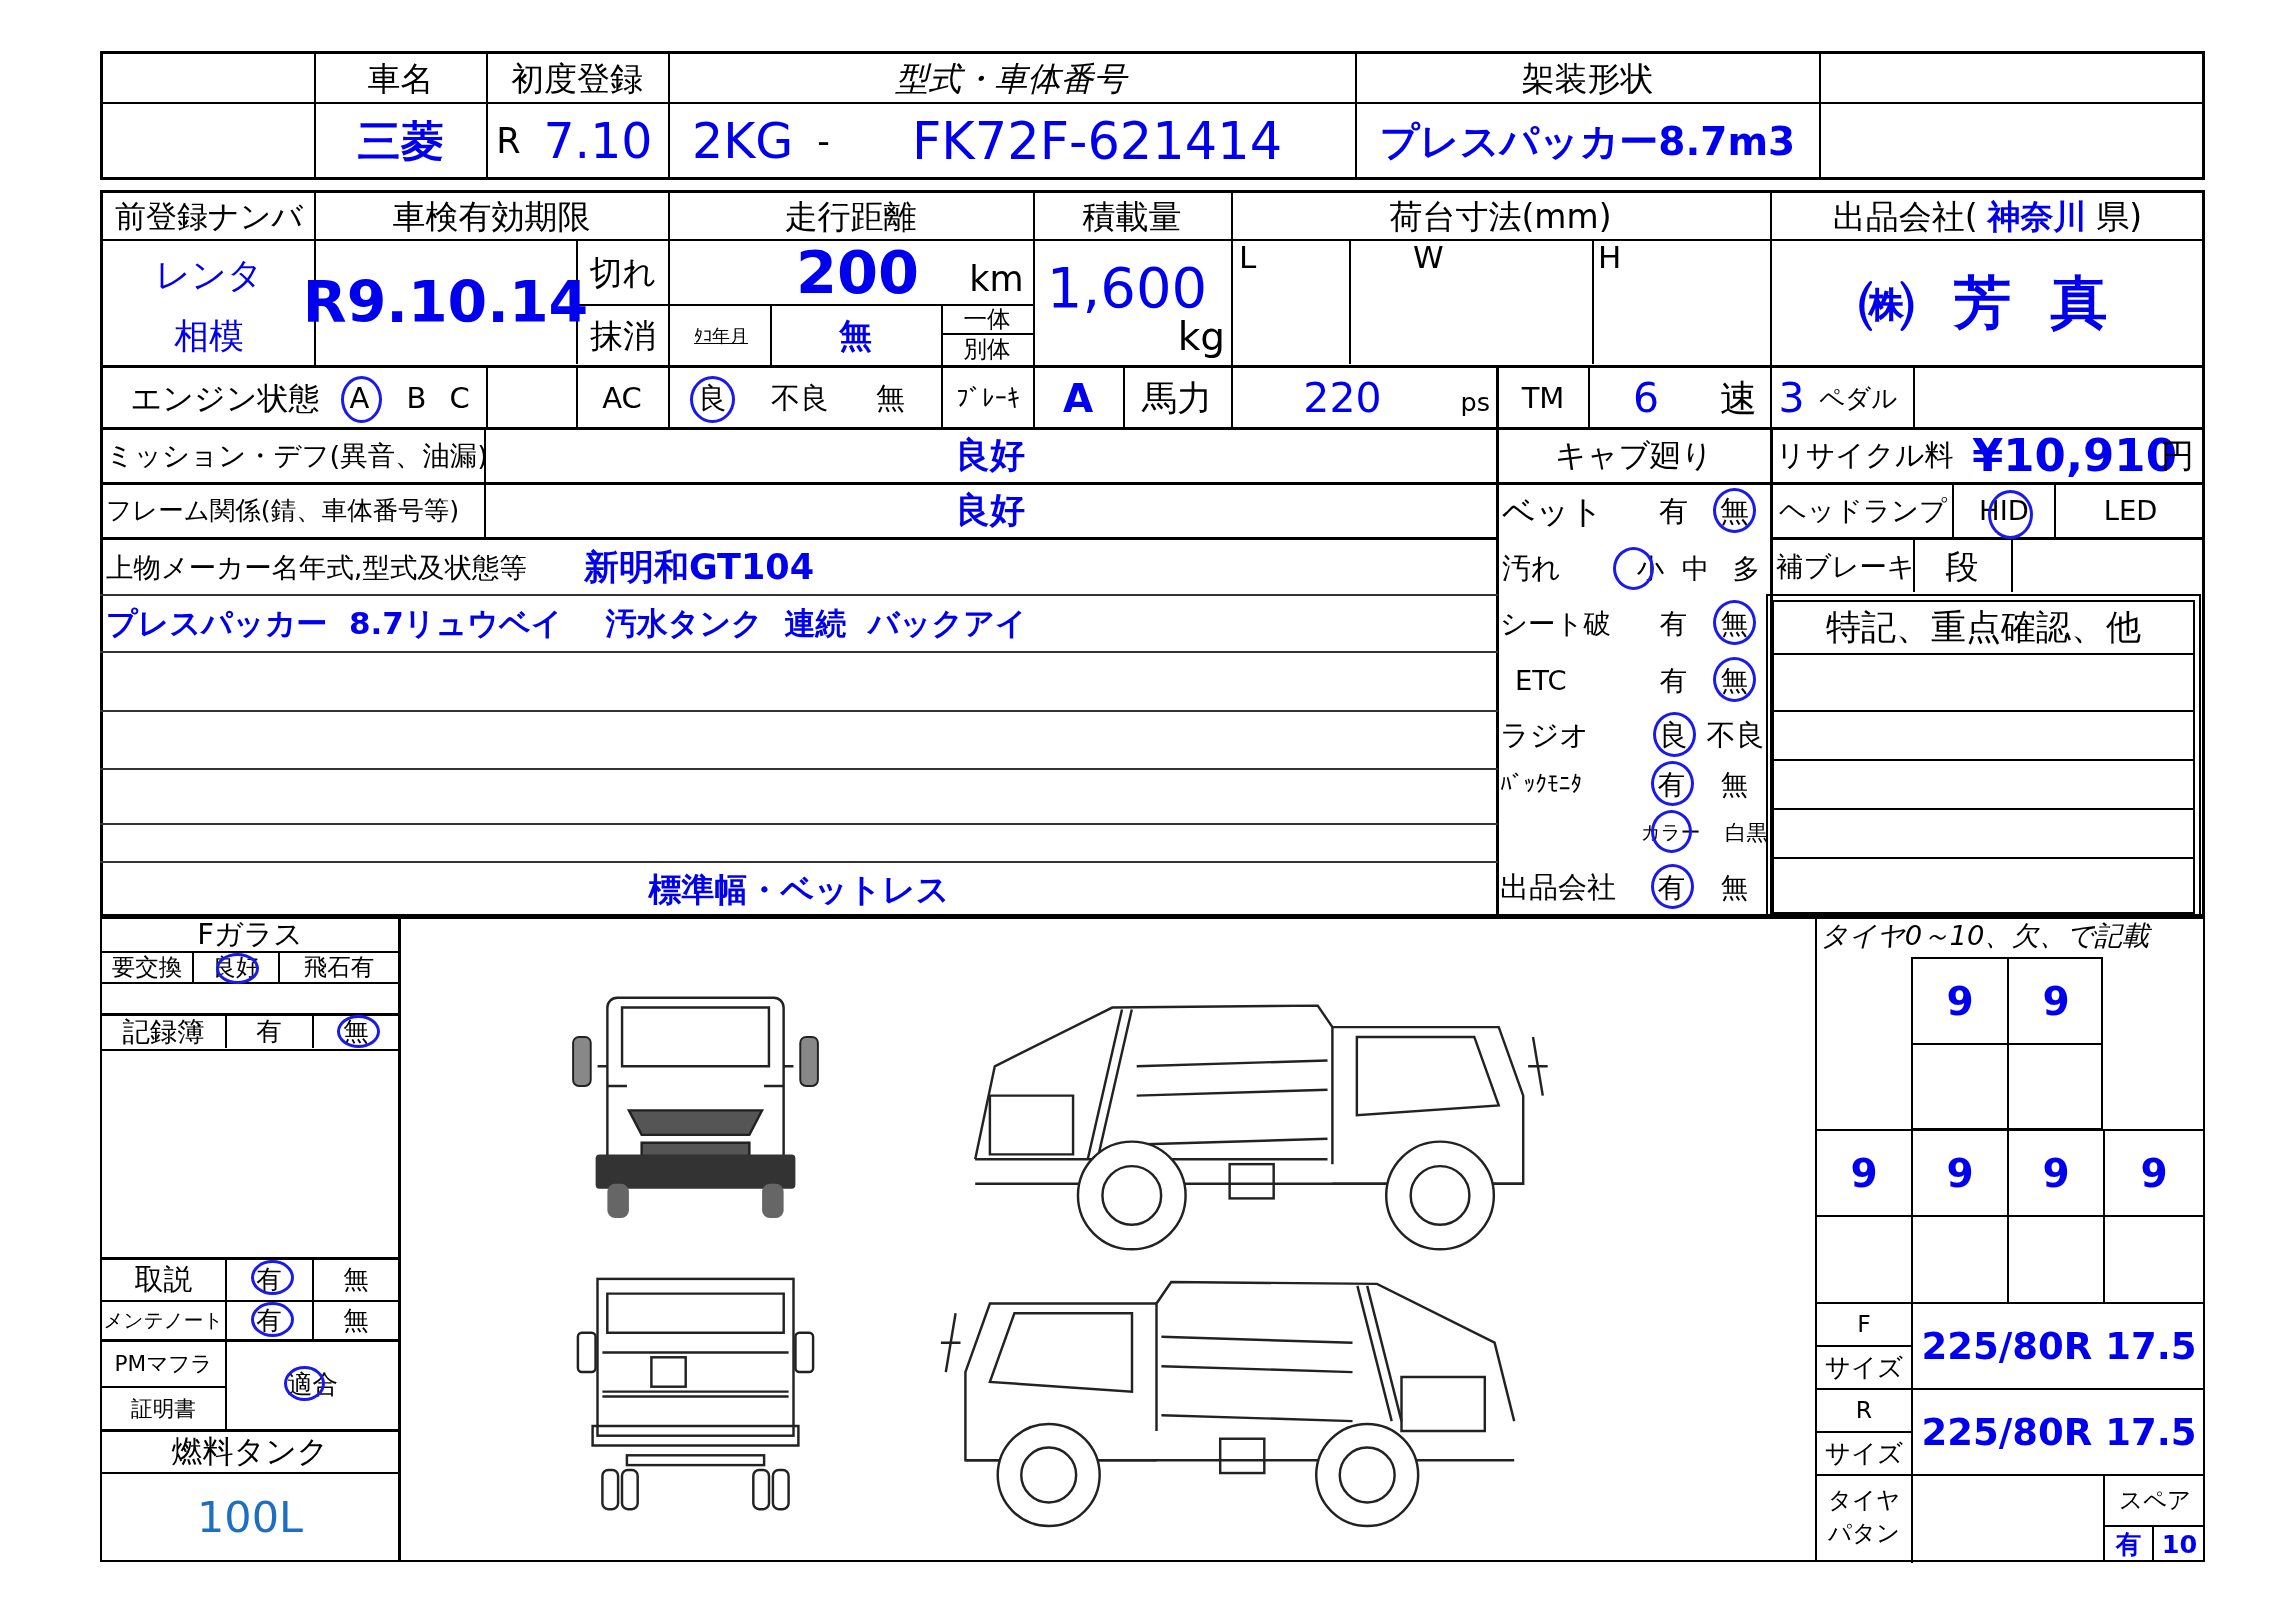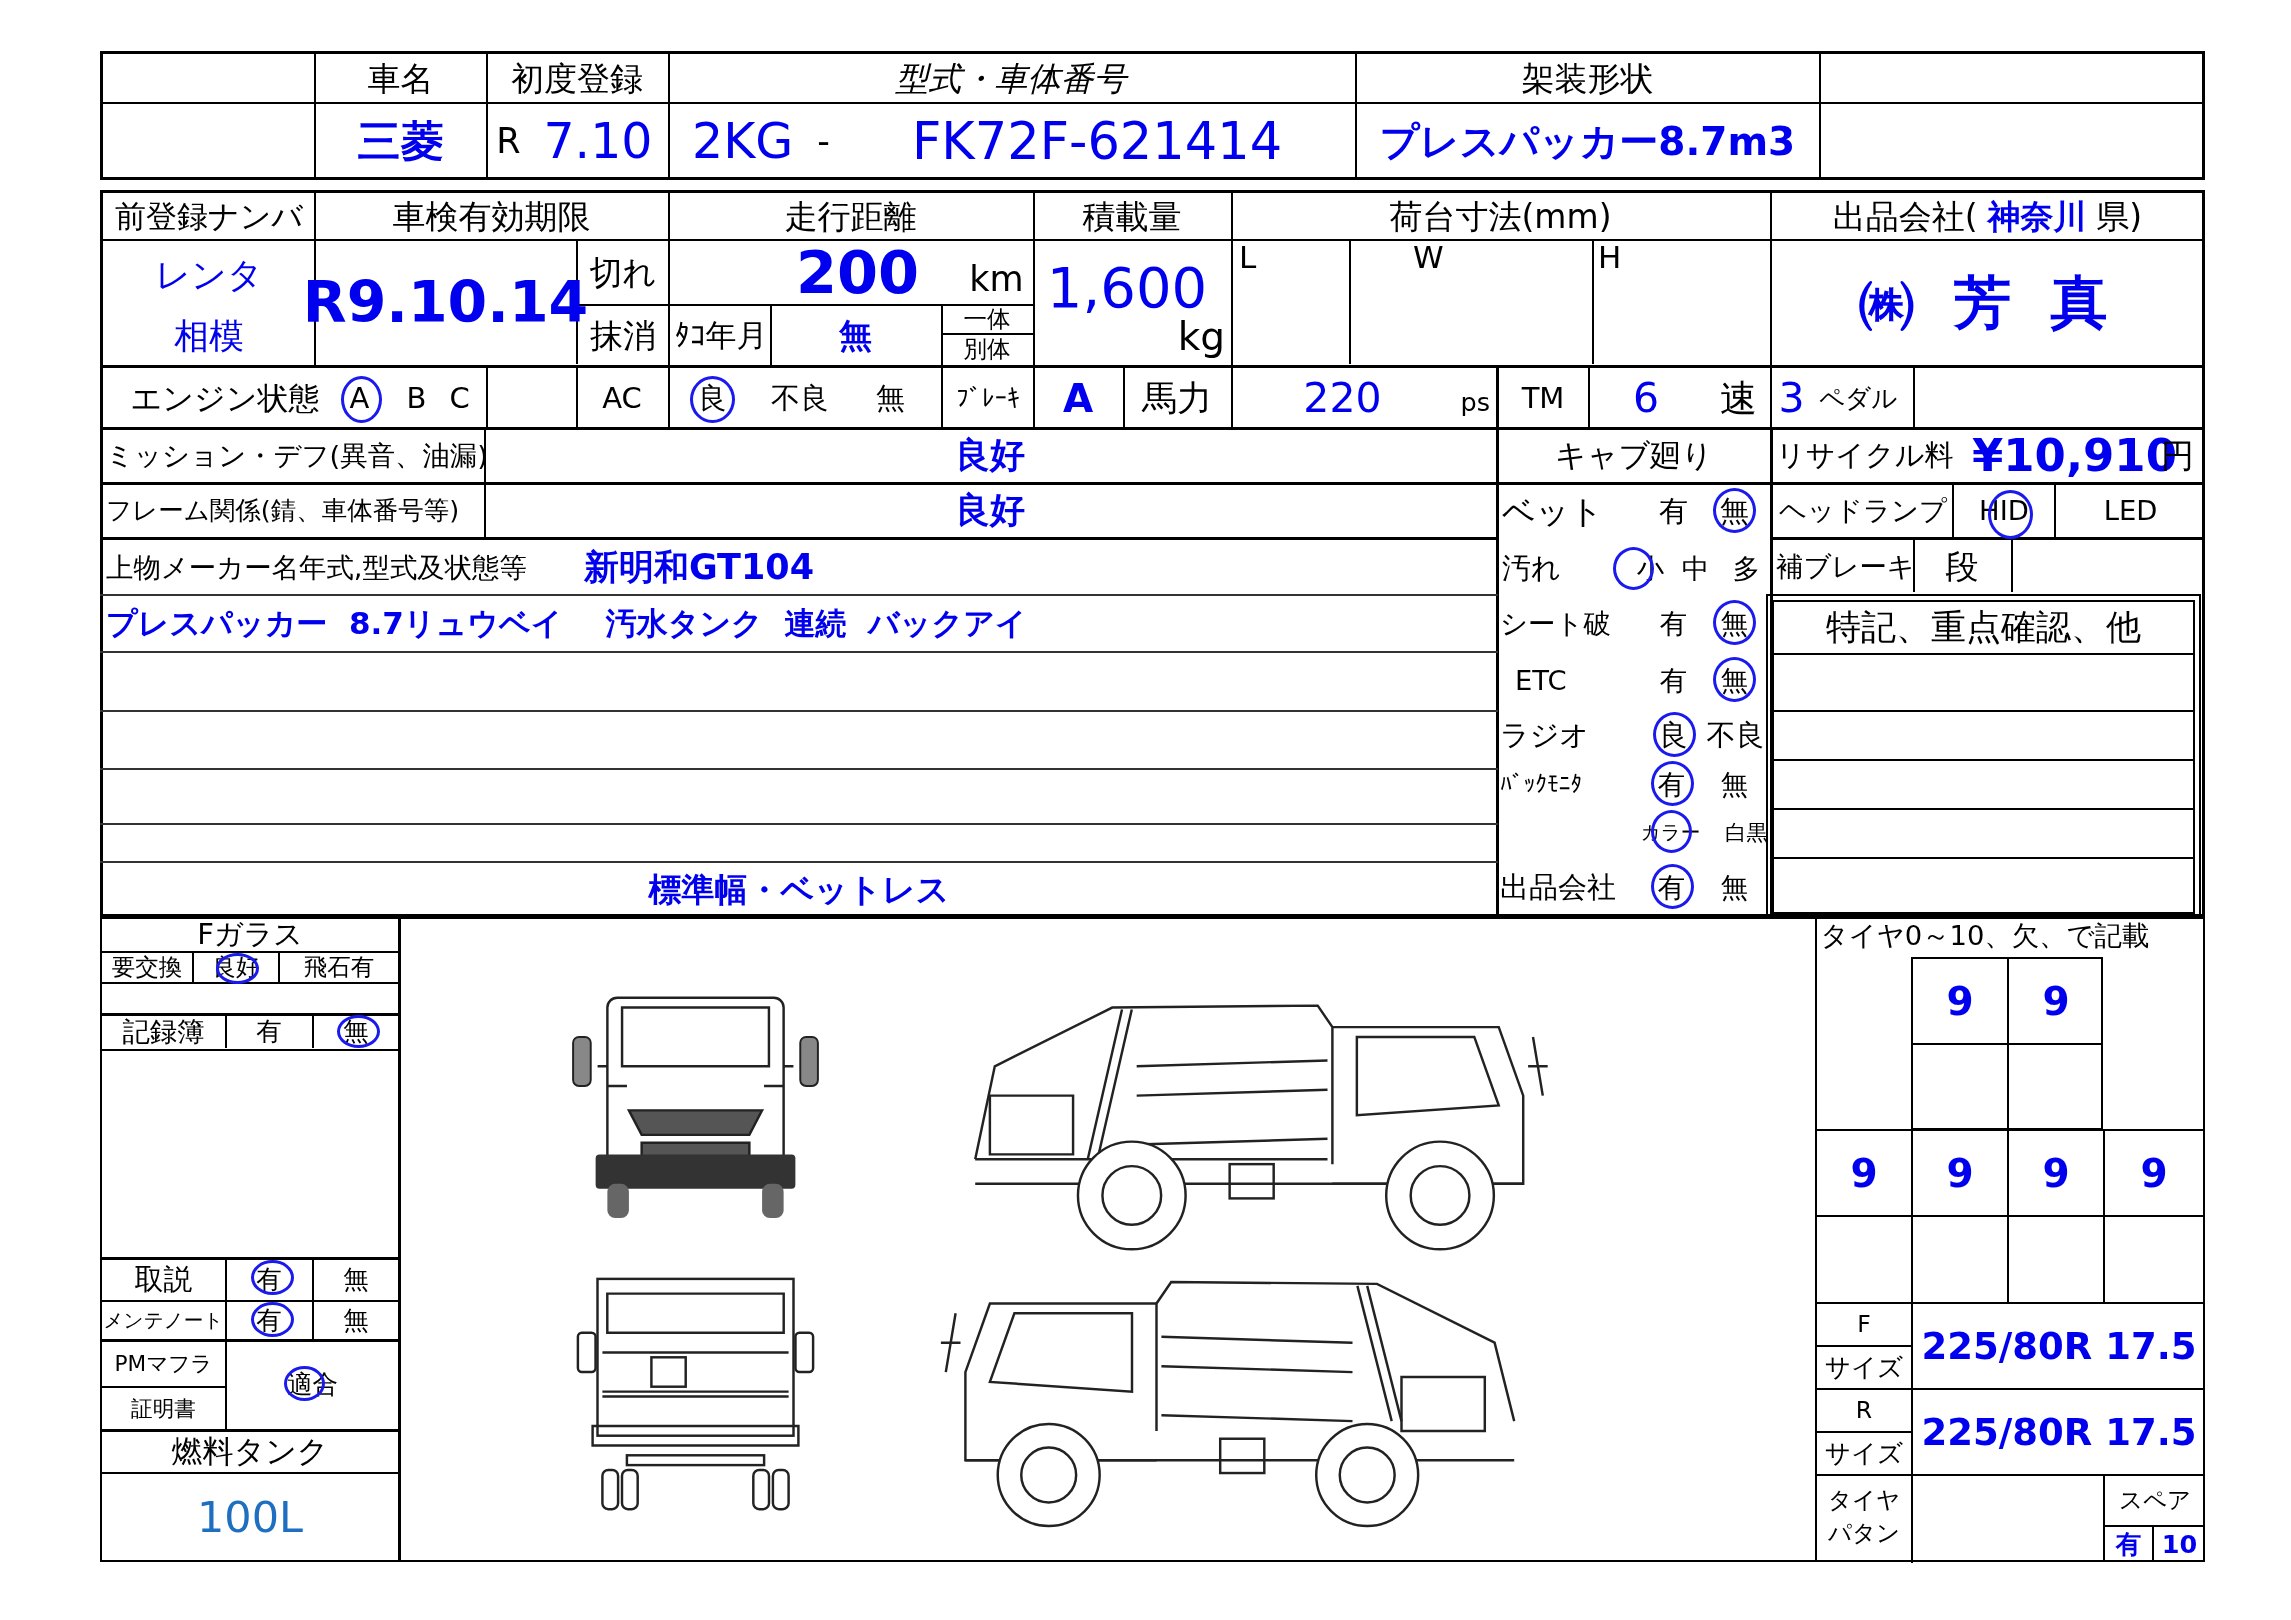--- a/index.html
+++ b/index.html
@@ -71,21 +71,21 @@
 <div class="vl" style="left:941px;top:304px;height:61px;"></div>
 <div class="hl" style="left:941px;top:333px;width:92px;"></div>
 
 <div class="t blue-n" style="left:104px;top:251px;width:210px;height:49px;font-size:35px;">レンタ</div>
 <div class="t blue-n" style="left:104px;top:312px;width:210px;height:49px;font-size:35px;">相模</div>
 <div class="t blue" style="left:314px;top:241px;width:263px;height:123px;font-size:57px;">R9.10.14</div>
 <div class="t" style="left:578px;top:241px;width:90px;height:63px;font-size:33px;">切れ</div>
 <div class="t" style="left:578px;top:306px;width:90px;height:59px;font-size:33px;">抹消</div>
 <div class="t blue" style="left:745px;top:241px;width:225px;height:63px;font-size:59px;">200</div>
 <div class="t" style="left:966px;top:255px;width:61px;height:49px;font-size:35px;">km</div>
-<div class="t" style="left:674px;top:306px;width:94px;height:59px;font-size:31px;">ﾀｺ年月</div>
+<div class="t" style="left:674px;top:306px;width:94px;height:59px;font-size:18px;text-decoration:underline;">ﾀｺ年月</div>
 <div class="t blue" style="left:770px;top:306px;width:171px;height:59px;font-size:33px;">無</div>
 <div class="t" style="left:941px;top:306px;width:92px;height:27.4px;font-size:23.5px;">一体</div>
 <div class="t" style="left:941px;top:335px;width:92px;height:29px;font-size:23.5px;">別体</div>
 <div class="t blue-n" style="left:1039px;top:256px;width:176px;height:63px;font-size:56px;">1,600</div>
 <div class="t r" style="left:1127px;top:312px;width:98px;height:49px;font-size:39px;">kg</div>
 <div class="t l" style="left:1239px;top:243px;width:39px;height:29px;font-size:31px;">L</div>
 <div class="t l" style="left:1413px;top:243px;width:39px;height:29px;font-size:31px;">W</div>
 <div class="t l" style="left:1598px;top:243px;width:39px;height:29px;font-size:31px;">H</div>
 <div class="t blue" style="left:1770px;top:241px;width:435px;height:123px;font-size:57px;letter-spacing:9.8px;">㈱ 芳 真</div>
 
@@ -328,21 +328,21 @@
     <circle cx="115" cy="205" r="52" fill="#fff"></circle>
     <circle cx="115" cy="205" r="28"></circle>
     <circle cx="440" cy="205" r="52" fill="#fff"></circle>
     <circle cx="440" cy="205" r="28"></circle>
     <rect x="290" y="168" width="45" height="35"></rect>
     <path d="M20 40 L10 100 M5 70 L25 70"></path>
   </g>
 </svg>
 
 <div class="vl" style="left:1815px;top:917px;height:645px;"></div>
-<div class="t" style="left:1817px;top:919px;width:336px;height:33px;font-size:27.4px;">タイヤ0～10、欠、で記載</div>
+<div class="t" style="left:1817px;top:919px;width:336px;height:33px;font-size:27.4px;font-style:italic;">タイヤ0～10、欠、で記載</div>
 <div class="box" style="left:1911px;top:957px;width:192px;height:173px;border-width:2px;"></div>
 <div class="hl" style="left:1911px;top:1043px;width:192px;"></div>
 <div class="vl" style="left:2007px;top:957px;height:173px;"></div>
 <div class="hl" style="left:1815px;top:1129px;width:390px;"></div>
 <div class="hl" style="left:1815px;top:1215px;width:390px;"></div>
 <div class="hl" style="left:1815px;top:1302px;width:390px;"></div>
 <div class="vl" style="left:1911px;top:1129px;height:173px;"></div>
 <div class="vl" style="left:2007px;top:1129px;height:173px;"></div>
 <div class="vl" style="left:2103px;top:1129px;height:173px;"></div>
 

